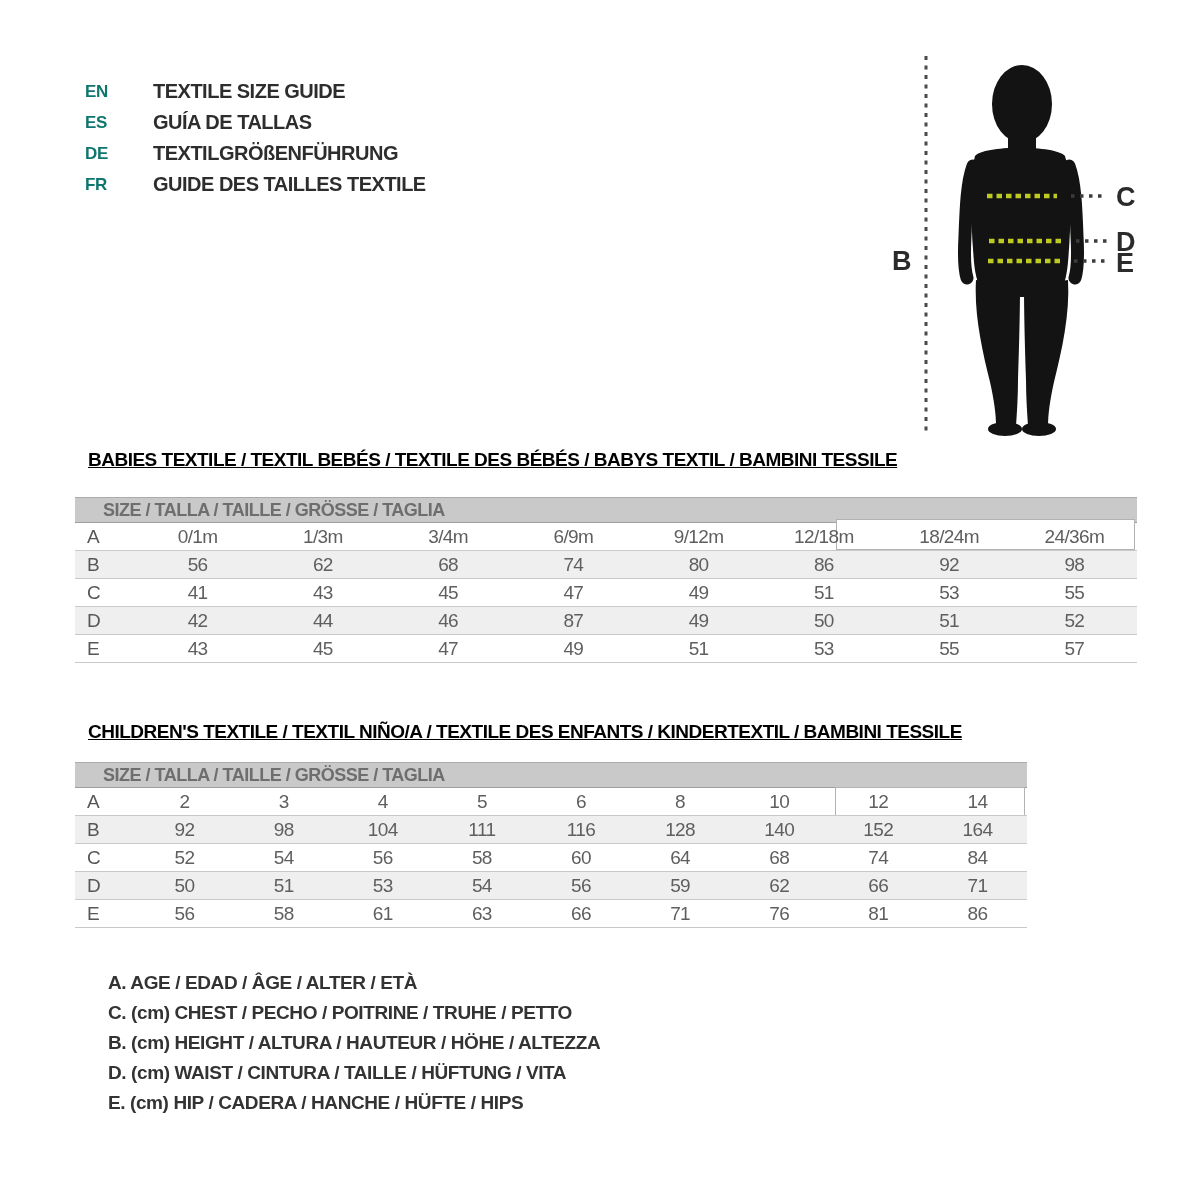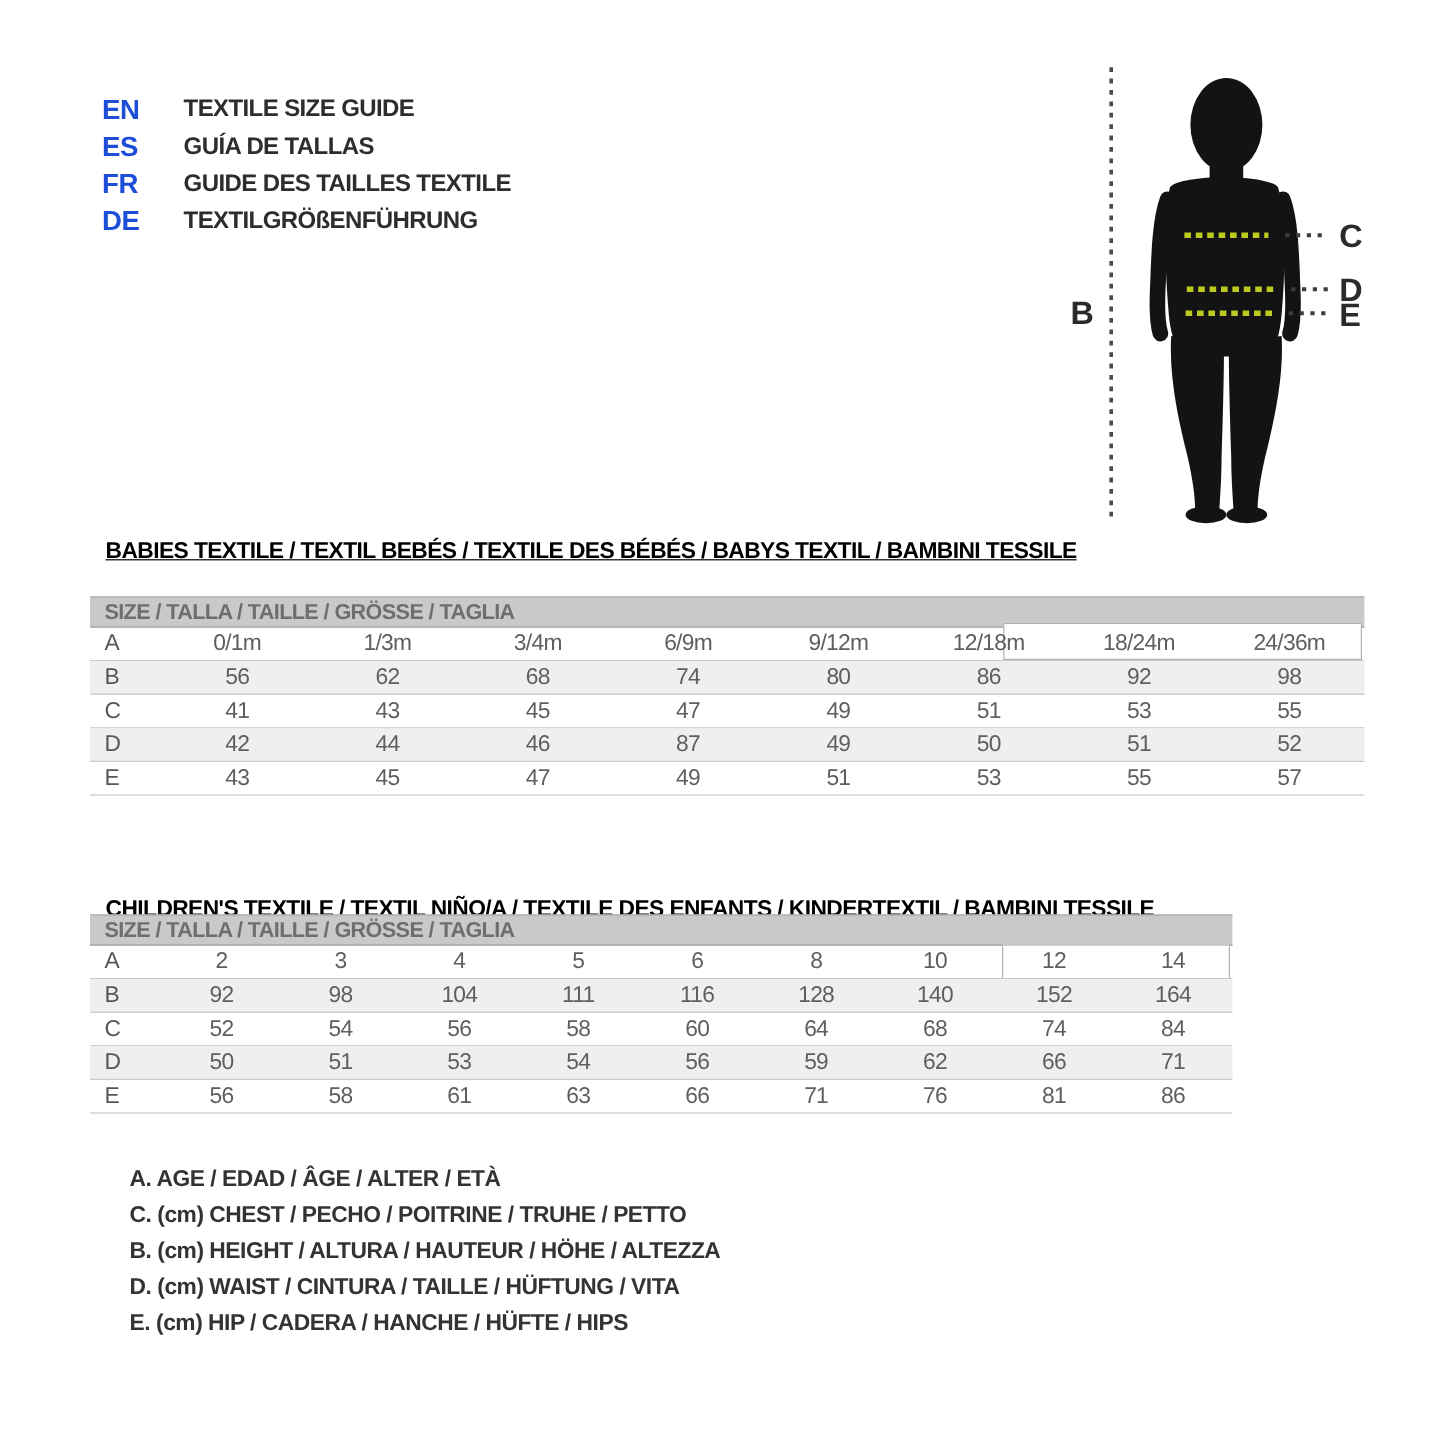--- a/index.html
+++ b/index.html
@@ -5,40 +5,40 @@
   * { margin:0; padding:0; box-sizing:border-box; }
   body { background:#ffffff; font-family:"Liberation Sans", sans-serif; }
   .canvas {
     position:relative; width:1200px; height:1200px; background:#ffffff;
     overflow:hidden;
   }
 
   
   .lang-block { position:absolute; left:85px; top:76px; }
   .lang-row { display:flex; height:31px; align-items:center; }
-  .lang-code { width:68px; font-size:23px; font-weight:700; color:#1d4ed8; letter-spacing:-0.3px; }
+  .lang-code { width:68px; font-size:17px; font-weight:700; color:#0f766e; letter-spacing:-0.3px; }
   .lang-label { font-size:20px; font-weight:700; color:#2d2d2d; letter-spacing:-0.5px;text-align:center; }
 
   
   .figure { position:absolute; left:870px; top:40px; width:320px; height:420px; }
   .fig-label { font-family:"Liberation Sans", sans-serif; font-size:27px; font-weight:700; fill:#2b2b2b; }
 
   
   .section-heading { position:absolute; left:88px; font-size:19px; font-weight:700; color:#000000; letter-spacing:-0.5px; white-space:nowrap;text-decoration:underline; }
   .babies-heading { top:449px; }
-  .children-heading { top:721px;margin-top:26px; }
+  .children-heading { top:721px; }
 
   
   .size-table { position:absolute; left:75px; background:transparent; }
   .babies-table { top:497px; width:1062px; --cols:8; }
   .children-table { top:762px; width:952px; --cols:9; }
   .bar {
     position:relative; z-index:1; height:26px; line-height:24px;
     background:#c9c9c9; border-top:1px solid #ababab; border-bottom:1px solid #9f9f9f;
-    padding-left:12px; font-size:18px; font-weight:700; color:#6e6e6e; letter-spacing:-0.5px;
+    padding-left:28px; font-size:18px; font-weight:700; color:#6e6e6e; letter-spacing:-0.5px;
   }
   .sel-box { position:absolute; z-index:2; background:#ffffff; border:1px solid #b2b2b2; }
   .babies-sel { left:761px; top:22px; width:299px; height:31px; }
   .children-sel { left:760px; top:25px; width:190px; height:29px; }
   .rows { position:relative; }
   .trow {
     position:relative; z-index:3;
     display:grid; grid-template-columns:60px repeat(var(--cols), 1fr);
     height:28px; align-items:center;
     border-bottom:1px solid #c9c9c9;
@@ -60,26 +60,26 @@
   <div class="lang-block">
     <div class="lang-row">
       <span class="lang-code">EN</span>
       <span class="lang-label">TEXTILE SIZE GUIDE</span>
     </div>
     <div class="lang-row">
       <span class="lang-code">ES</span>
       <span class="lang-label">GUÍA DE TALLAS</span>
     </div>
     <div class="lang-row">
+      <span class="lang-code">DE</span>
+      <span class="lang-label">TEXTILGRÖßENFÜHRUNG</span>
+    </div>
+    <div class="lang-row">
       <span class="lang-code">FR</span>
       <span class="lang-label">GUIDE DES TAILLES TEXTILE</span>
-    </div>
-    <div class="lang-row">
-      <span class="lang-code">DE</span>
-      <span class="lang-label">TEXTILGRÖßENFÜHRUNG</span>
     </div>
   </div>
 
   <div class="figure">
     <svg viewBox="0 0 320 420" width="320" height="420">
 
       <g fill="#131313">
         <ellipse cx="152" cy="64" rx="30" ry="39"></ellipse>
         <rect x="138" y="85" width="28" height="26"></rect>
         <path d="M105 116 C114 105 186 105 195 116 C201 136 202 176 198 222 C196 244 191 253 185 257 L118 257 C112 253 106 244 104 222 C100 176 100 136 105 116 Z"></path>

